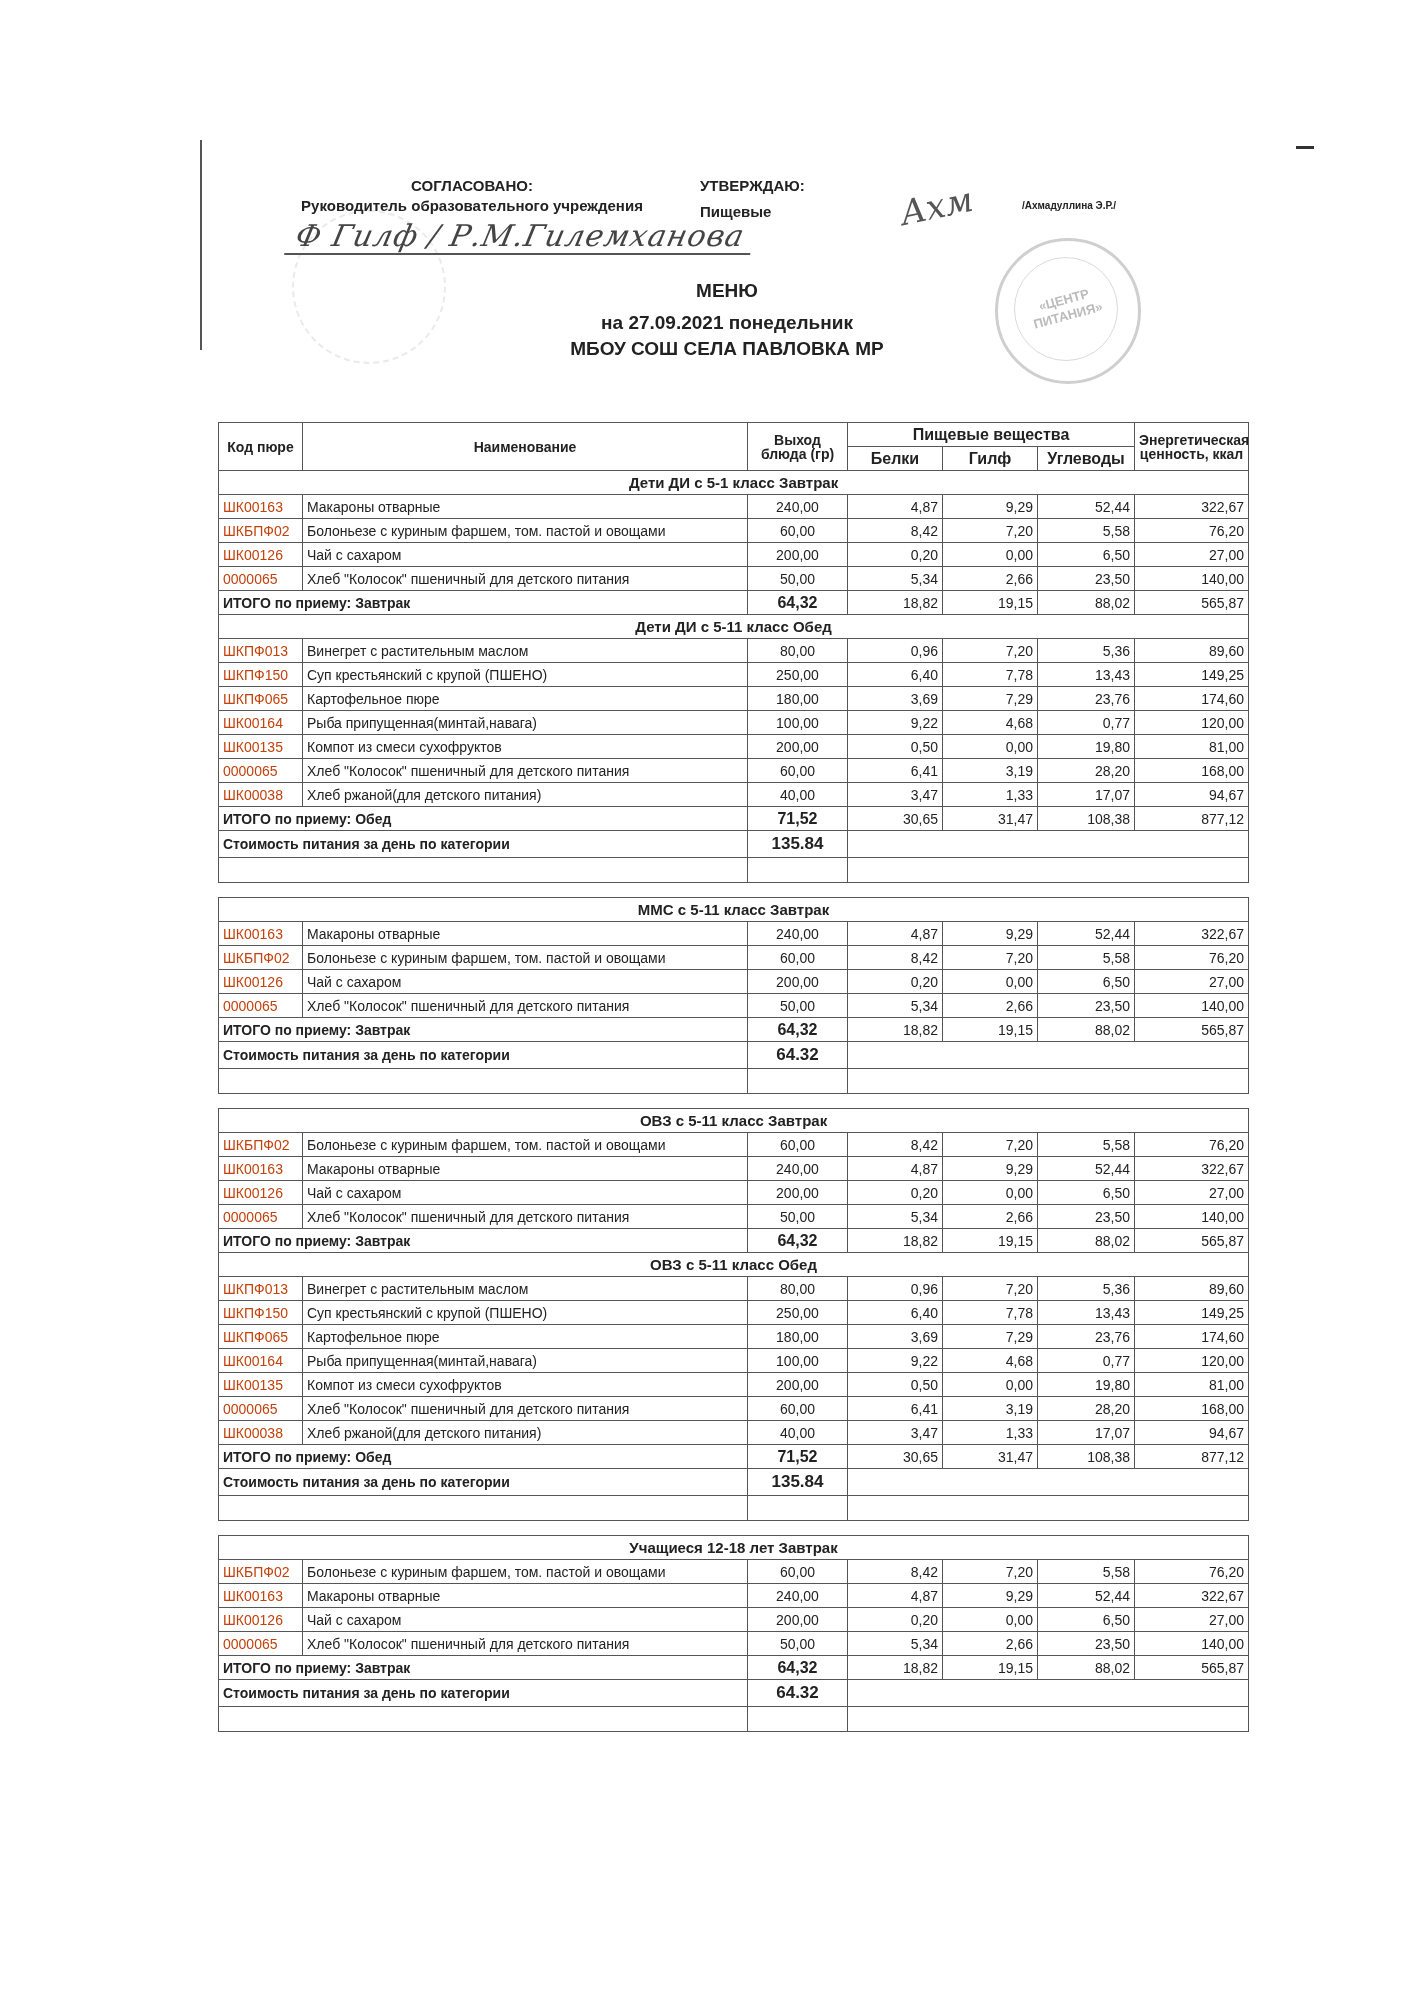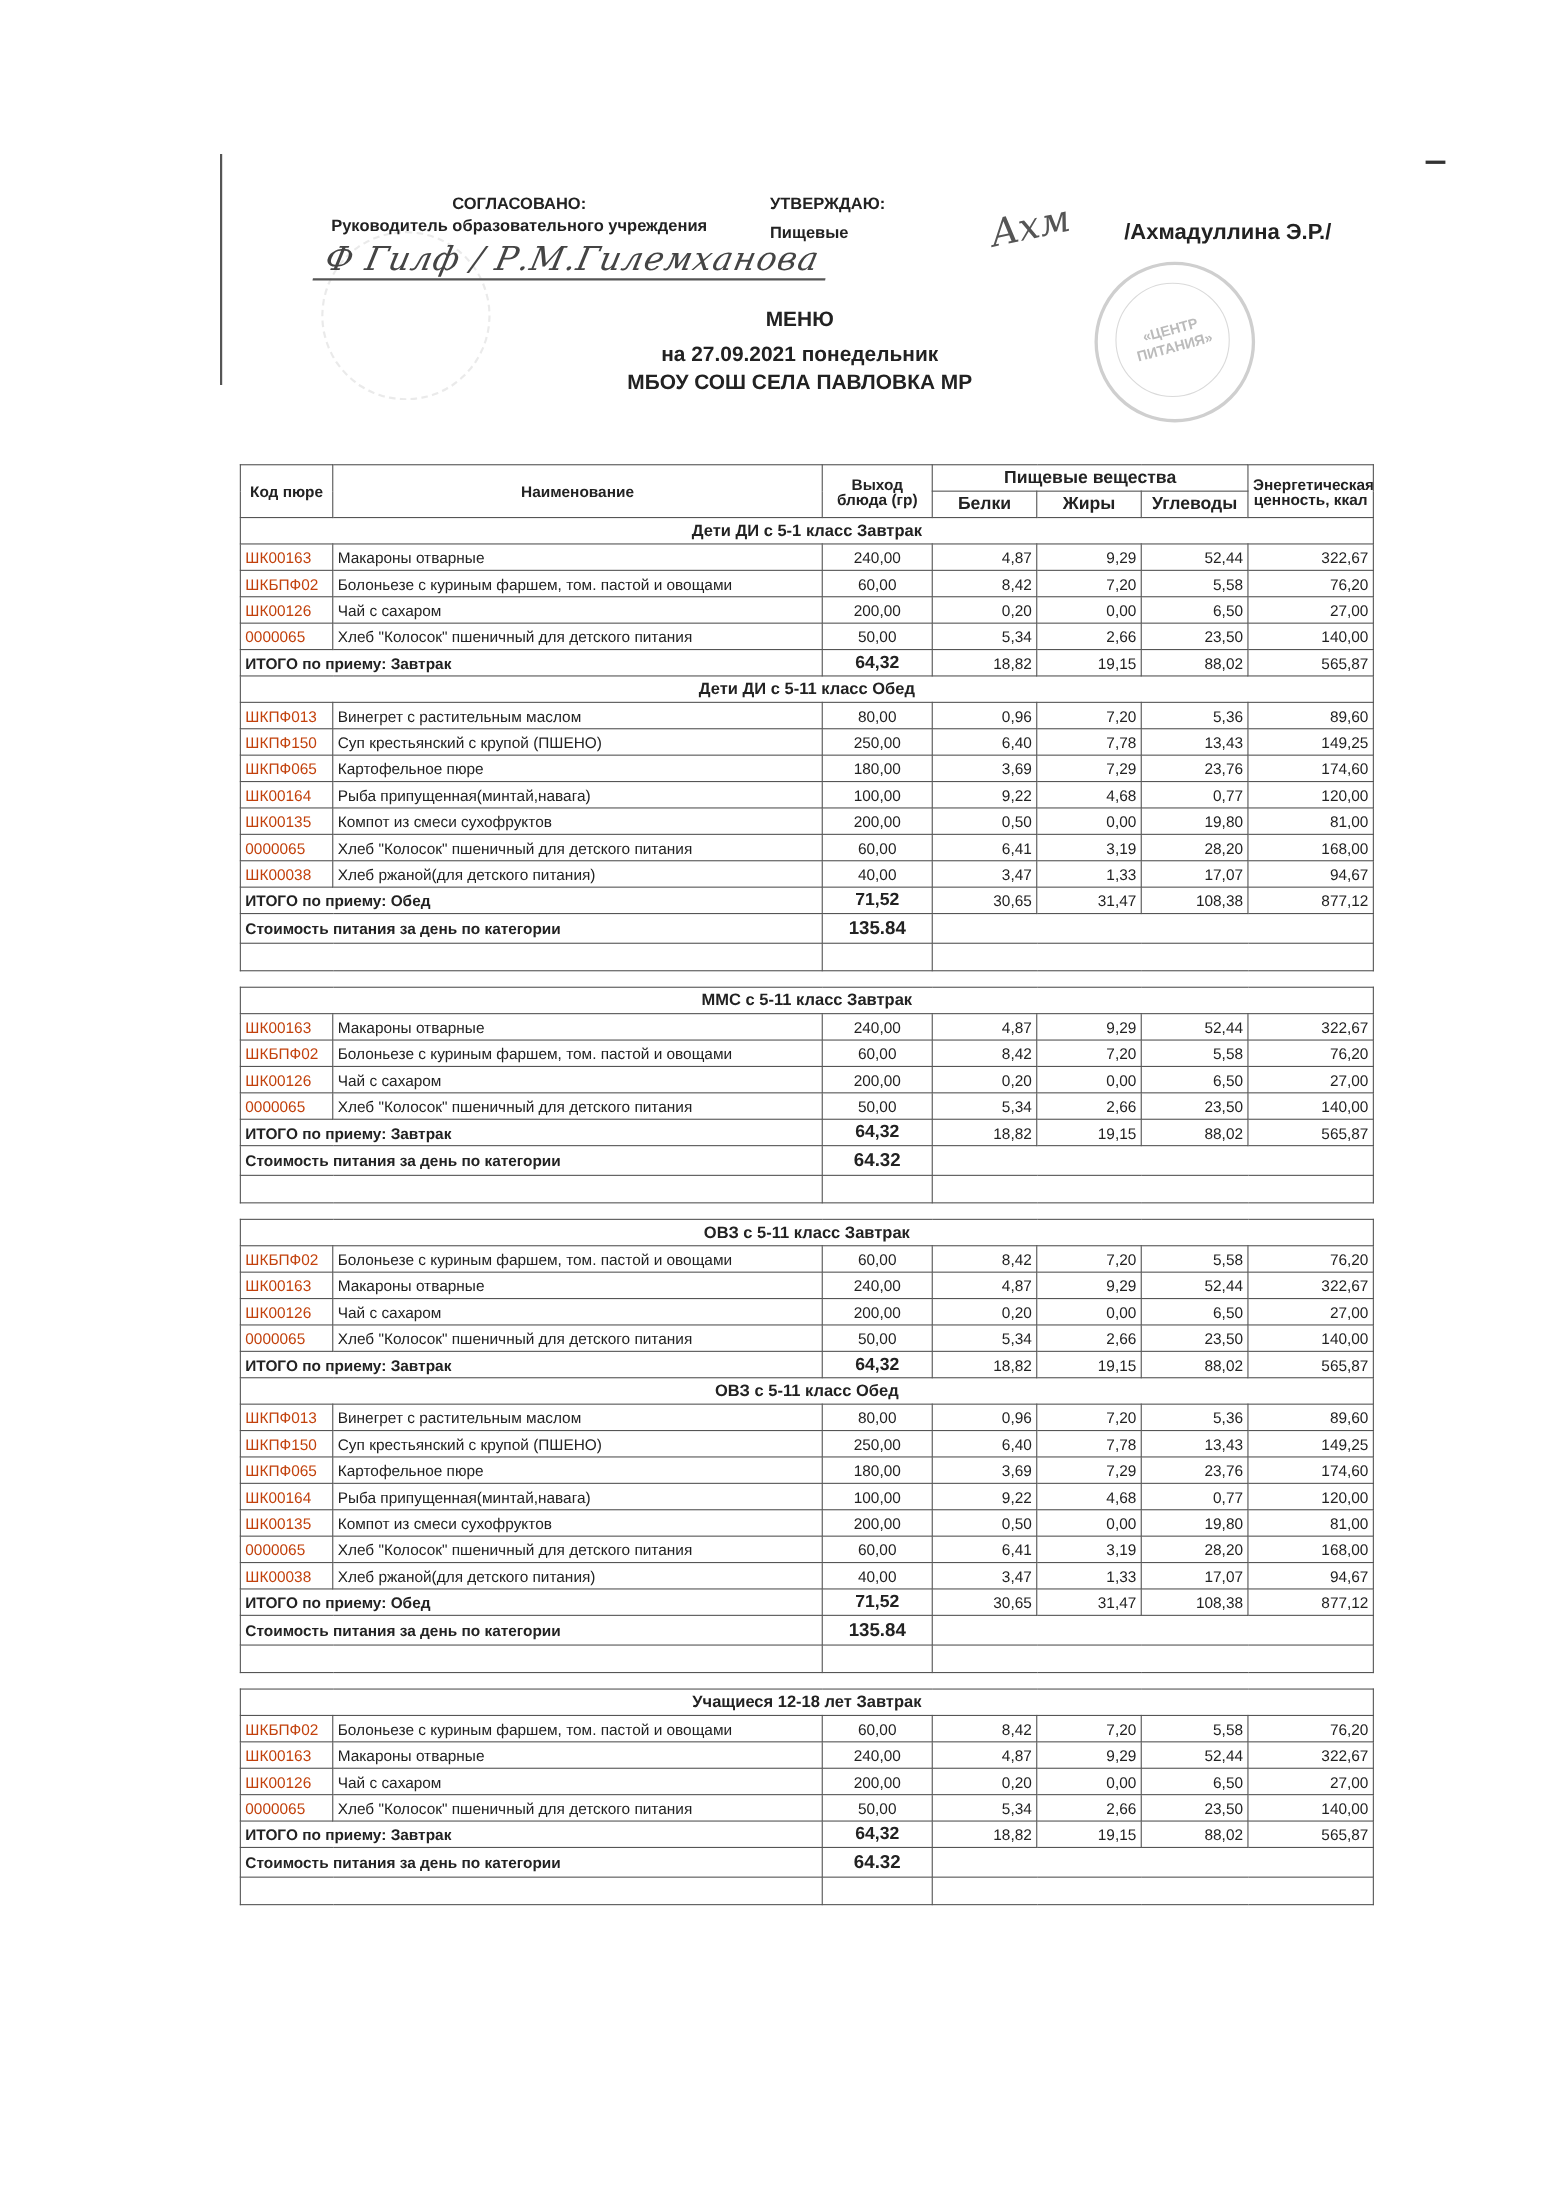--- a/index.html
+++ b/index.html
@@ -11,21 +11,21 @@
   .approve-block { position:absolute; left:262px; top:176px; width:420px; text-align:center; font-weight:bold; font-size:15px; line-height:20px; }
   .approve-title { display:block; }
   .approve-sub { display:block; }
   .sig1 { position:absolute; left:288px; top:218px; font-family:"DejaVu Serif", serif; font-style:italic; font-size:30px; color:#444; letter-spacing:1px; border-bottom:2px solid #555; padding:0 10px 0 8px; transform:skewX(-12deg); }
   .stamp-left { position:absolute; left:292px; top:210px; width:150px; height:150px; border:2px dashed #ddd; border-radius:50%; opacity:0.6; }
 
   .confirm-block { position:absolute; left:700px; top:176px; font-weight:bold; font-size:15px; line-height:20px; }
   .confirm-title { display:block; margin-left:0; }
   .confirm-sub { display:block; margin-top:6px; }
   .sig2 { position:absolute; left:900px; top:186px; font-family:"DejaVu Serif", serif; font-style:italic; font-size:34px; color:#555; transform:rotate(-12deg); }
-  .director-name { position:absolute; left:1022px; top:200px; font-weight:bold; font-size:20px; }
+  .director-name { position:absolute; left:1022px; top:200px; font-weight:bold; font-size:10px; }
   .stamp-right { position:absolute; left:995px; top:238px; width:140px; height:140px; border:3px solid #cfcfcf; border-radius:50%; }
   .stamp-right-inner { position:absolute; left:1014px; top:257px; width:102px; height:102px; border:1px solid #dadada; border-radius:50%; }
   .stamp-text { position:absolute; left:1030px; top:292px; width:72px; text-align:center; font-weight:bold; font-size:13px; color:#bbb; transform:rotate(-15deg); line-height:16px; }
 
   .doc-title { position:absolute; left:0; width:1414px; text-align:center; font-weight:bold; }
   .t1 { top:280px; font-size:19px; left:20px; }
   .t2 { top:312px; font-size:19px; left:20px; }
   .t3 { top:338px; font-size:19px; left:20px; }
 
   table.menu { position:absolute; left:218px; top:422px; width:1030px; border-collapse:collapse; table-layout:fixed; font-size:14px; }
@@ -85,21 +85,21 @@
   <thead>
     <tr>
       <th rowspan="2">Код пюре</th>
       <th rowspan="2" class="big">Наименование</th>
       <th rowspan="2" class="small" style="white-space:normal">Выход блюда (гр)</th>
       <th colspan="3" style="font-size:16px">Пищевые вещества</th>
       <th rowspan="2" class="small" style="white-space:normal">Энергетическая ценность, ккал</th>
     </tr>
     <tr>
       <th style="font-size:16px">Белки</th>
-      <th style="font-size:16px">Жиры</th>
+      <th style="font-size:16px">Гилф</th>
       <th style="font-size:16px">Углеводы</th>
     </tr>
   </thead>
   <tbody id="menu-body">
       <tr>
         <td colspan="7" class="sec">Дети ДИ с 5-1 класс Завтрак</td>
       </tr>
       <tr>
         <td class="code">ШК00163</td>
         <td>Макароны отварные</td>

